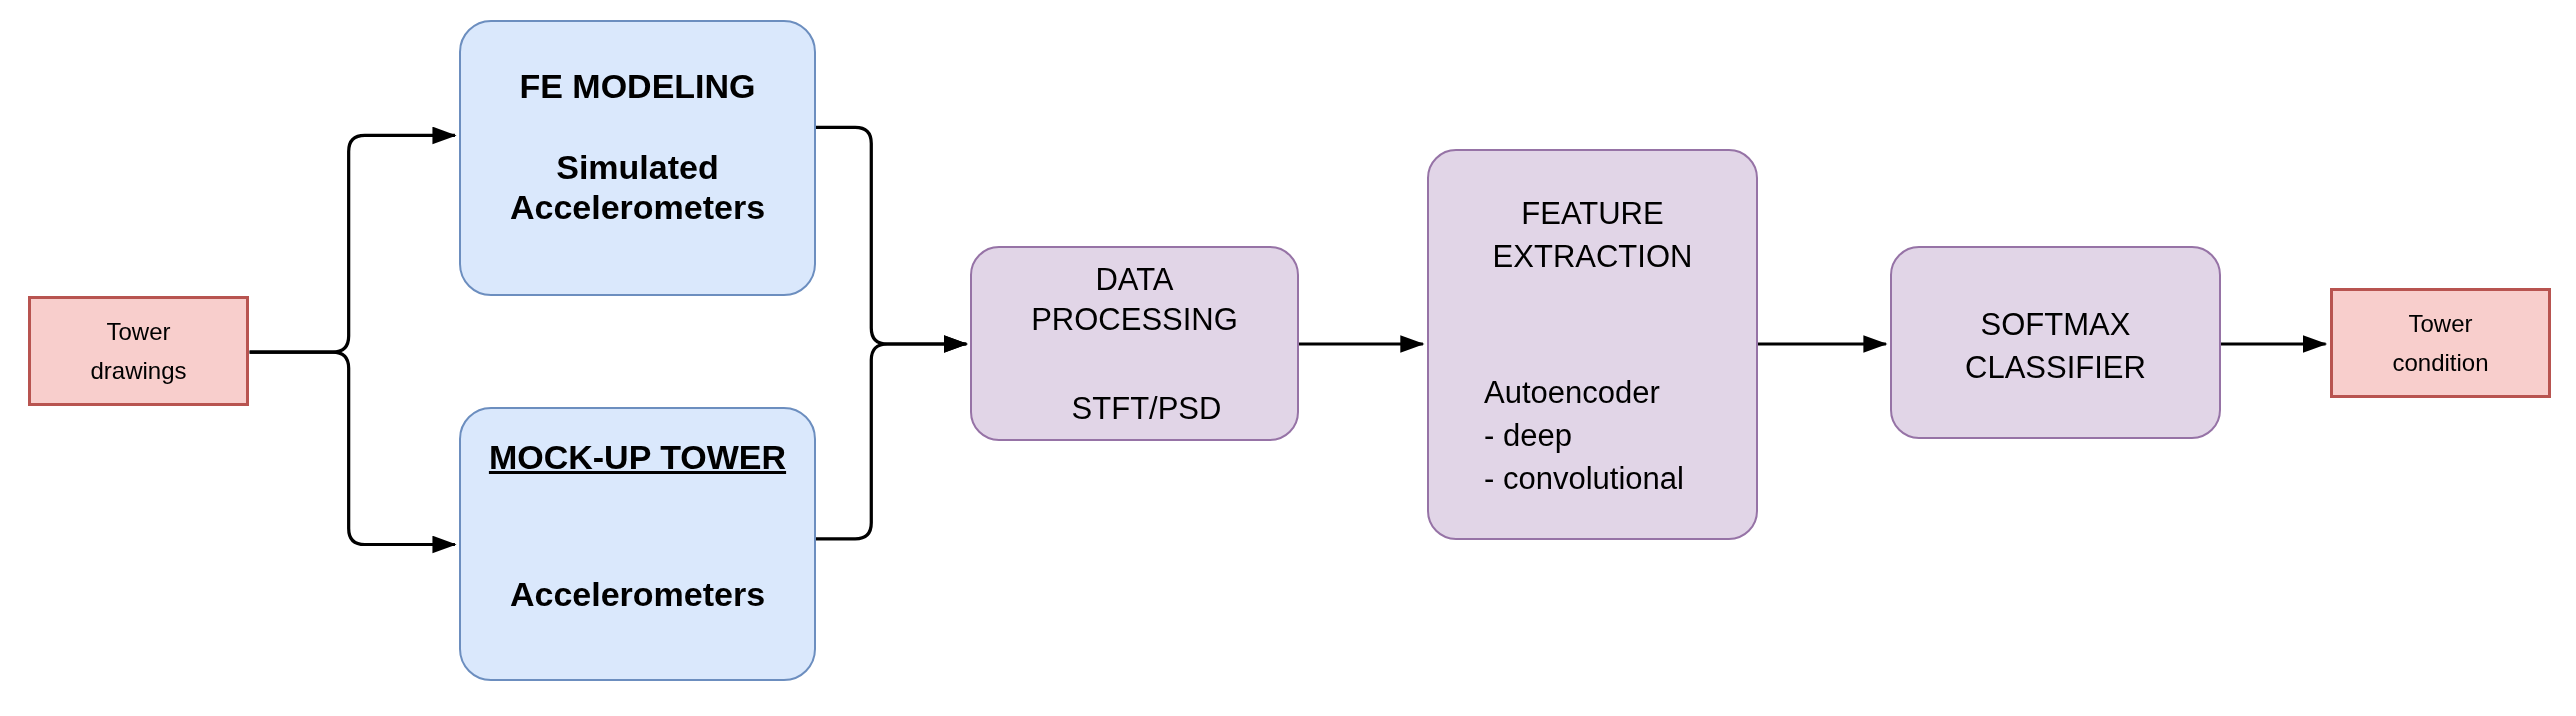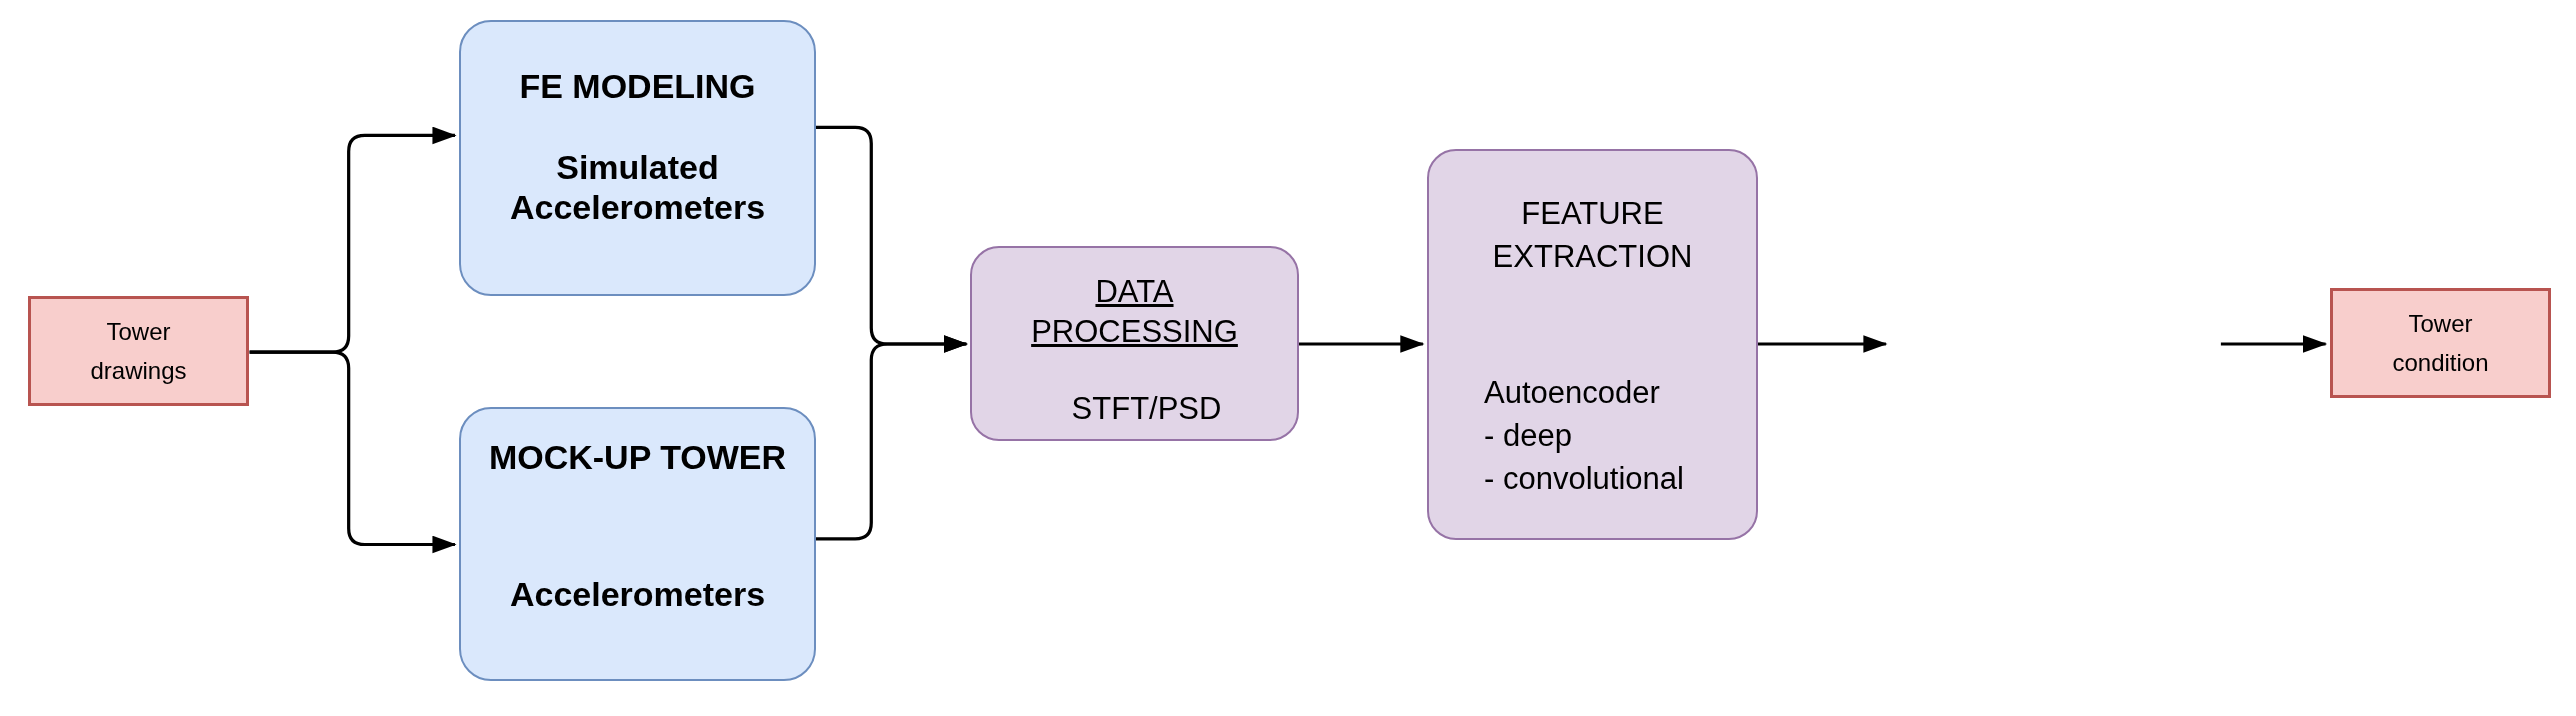--- a/index.html
+++ b/index.html
@@ -70,38 +70,42 @@
 drawings</div>
   </div>
 
   <div class="node blue" style="left:459px; top:20px; width:357px; height:276px;padding-left:12px;">
     <div class="ntitle" style="top:44px;">FE MODELING</div>
     <div class="nbody" style="top:125px;">Simulated
 Accelerometers</div>
   </div>
 
   <div class="node blue" style="left:459px; top:407px; width:357px; height:274px;">
-    <div class="ntitle" style="top:28px;">MOCK-UP TOWER</div>
+    <div class="ntitle" style="top:28px;text-decoration:underline;">MOCK-UP TOWER</div>
     <div class="nbody" style="top:165px;">Accelerometers</div>
   </div>
 
   <div class="node purple" style="left:970px; top:246px; width:329px; height:195px;">
-    <div class="ntitle" style="top:24px;text-decoration:underline;">DATA
+    <div class="ntitle" style="top:12px;">DATA
 PROCESSING</div>
     <div class="nbody" style="top:141px;padding-left:24px;">STFT/PSD</div>
   </div>
 
   <div class="node purple" style="left:1427px; top:149px; width:331px; height:391px;">
     <div class="ntitle lh54" style="top:41px;">FEATURE
 EXTRACTION</div>
     <div class="nbody lh54 leftalign" style="top:220px;">Autoencoder
 - deep
 - convolutional</div>
   </div>
 
+  <div class="node purple" style="left:1890px; top:246px; width:331px; height:193px;">
+    <div class="ntitle lh54" style="top:55px;">SOFTMAX
+CLASSIFIER</div>
+  </div>
 
   <div class="node pink" style="left:2330px; top:288px; width:221px; height:110px;">
     <div class="plabel">Tower
 condition</div>
   </div>
 
 </div>
 
 
 </body></html>

